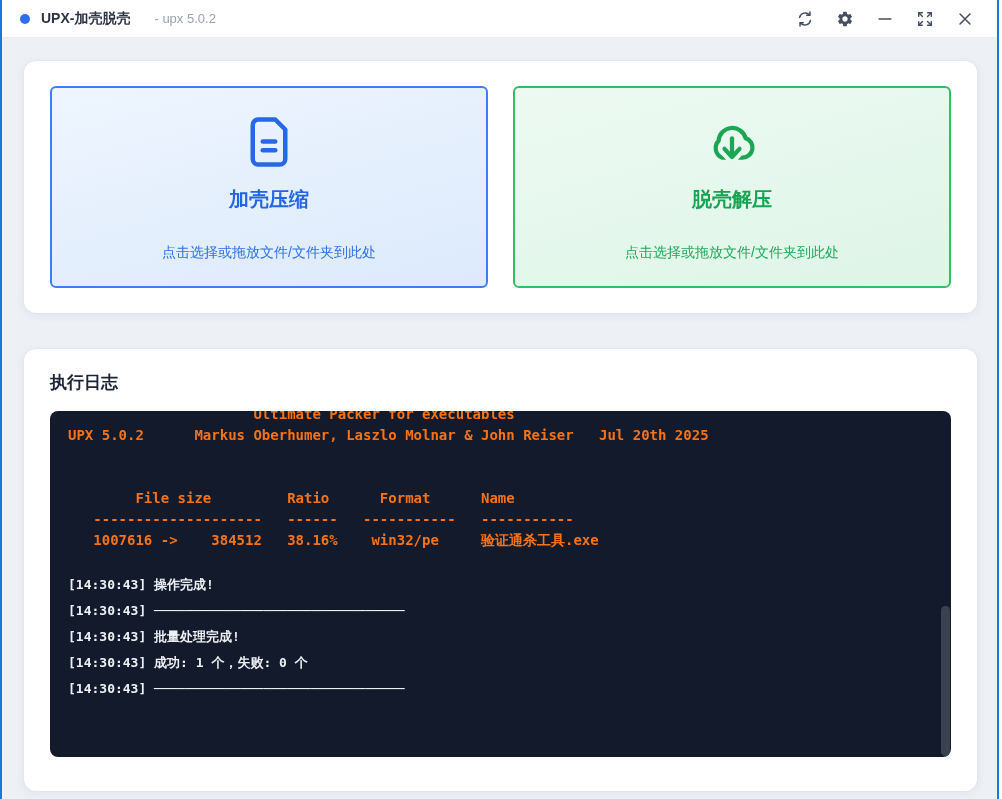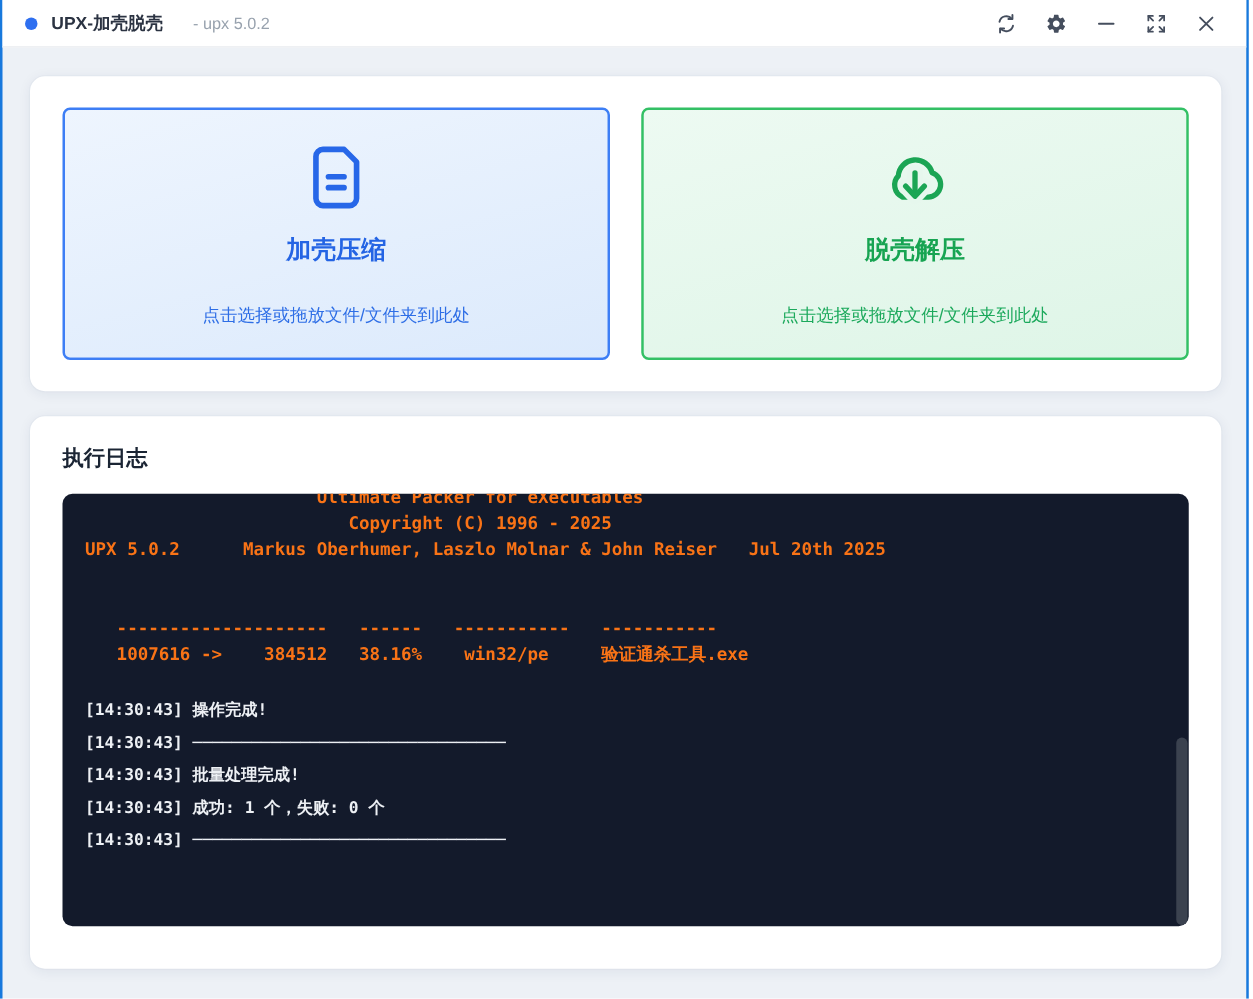--- a/index.html
+++ b/index.html
@@ -33,21 +33,21 @@
   .dropzone .dz-icon { display:block; }
   .dz-title { margin-top:14px; font-size:20px; font-weight:600; }
   .dz-sub   { margin-top:31px; font-size:14px; font-weight:500; }
   .dz-pack  { border:2px solid #3d7ef5; background:linear-gradient(165deg,#eef5fe 0%,#dceafc 100%); }
   .dz-pack .dz-title { color:#2464e4; }
   .dz-pack .dz-sub   { color:#2e6ee6; }
   .dz-unpack { border:2px solid #33c065; background:linear-gradient(165deg,#edfaf2 0%,#def5e7 100%); }
   .dz-unpack .dz-title { color:#17a452; }
   .dz-unpack .dz-sub   { color:#1ca95c; }
 
-  .logcard { margin-top:20px; padding:22px 26px 34px 26px; }
+  .logcard { margin-top:36px; padding:22px 26px 34px 26px; }
   .log-heading { font-size:17px; font-weight:700; color:#1b2534; margin-bottom:17px; }
 
   .terminal { position:relative; height:346px; background:#131a2b; border-radius:8px;
               overflow:hidden; padding:0 14px 0 18px; }
   #terminal-lines { margin-top:-7px; }
   .term-line { white-space:pre; font-family:"DejaVu Sans Mono", monospace; }
   .term-line.green { color:#f97316; font-size:14px; line-height:21px; font-weight:700; }
   .term-line.white { color:#edf0f4; font-size:13px; line-height:26px; font-weight:700; }
   .scroll-thumb { position:absolute; right:1px; top:195px; width:9px; height:150px;
                   border-radius:5px; background:#3b424f; cursor:pointer; }
@@ -130,24 +130,24 @@
           <div class="dz-sub">点击选择或拖放文件/文件夹到此处</div>
         </div>
       </div>
     </section>
 
     <section class="card logcard">
       <h2 class="log-heading">执行日志</h2>
       <div class="terminal">
         <div id="terminal-lines">
             <div class="term-line green">                      Ultimate Packer for eXecutables</div>
-            <div class="term-line green">                         Copyright (C) 1996 - 2025</div>
             <div class="term-line green">UPX 5.0.2      Markus Oberhumer, Laszlo Molnar &amp; John Reiser   Jul 20th 2025</div>
             <div class="term-line green">&nbsp;</div>
             <div class="term-line green">&nbsp;</div>
+            <div class="term-line green">        File size         Ratio      Format      Name</div>
             <div class="term-line green">   --------------------   ------   -----------   -----------</div>
             <div class="term-line green">   1007616 -&gt;    384512   38.16%    win32/pe     验证通杀工具.exe</div>
             <div class="term-line green">&nbsp;</div>
             <div class="term-line white">[14:30:43] 操作完成!</div>
             <div class="term-line white">[14:30:43] ────────────────────────────────</div>
             <div class="term-line white">[14:30:43] 批量处理完成!</div>
             <div class="term-line white">[14:30:43] 成功: 1 个，失败: 0 个</div>
             <div class="term-line white">[14:30:43] ────────────────────────────────</div>
           </div>
         <div class="scroll-thumb"></div>

